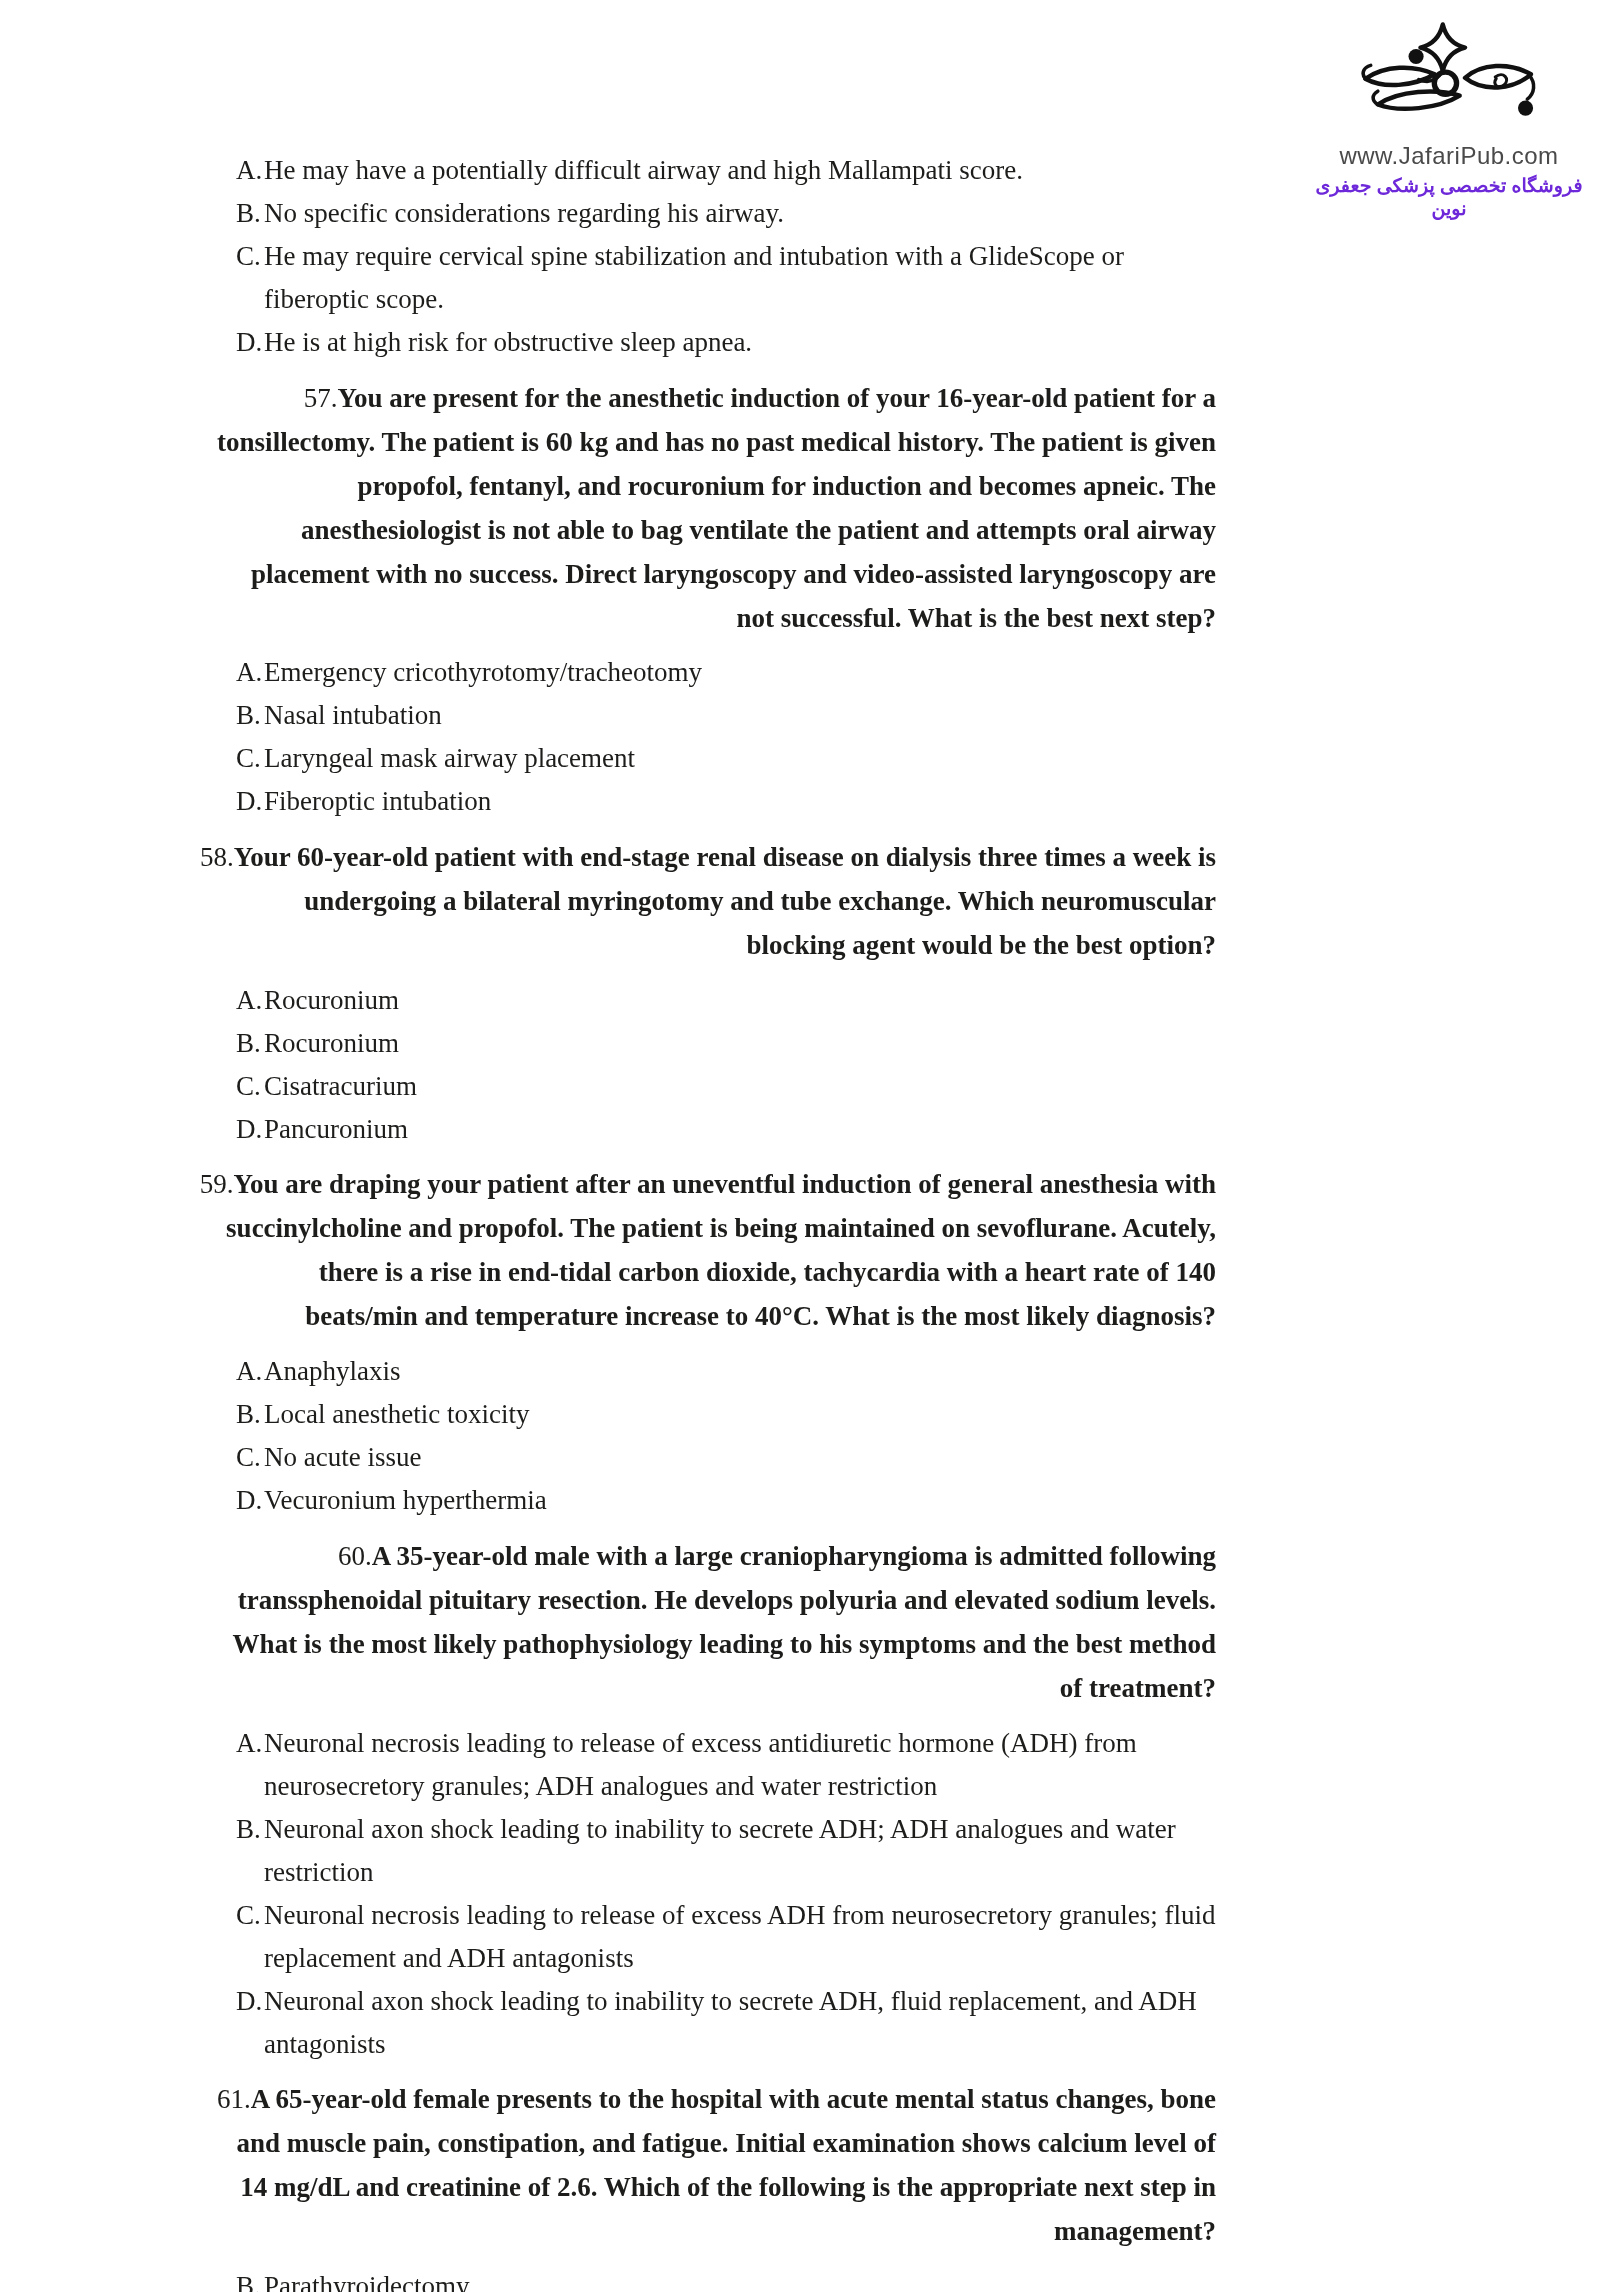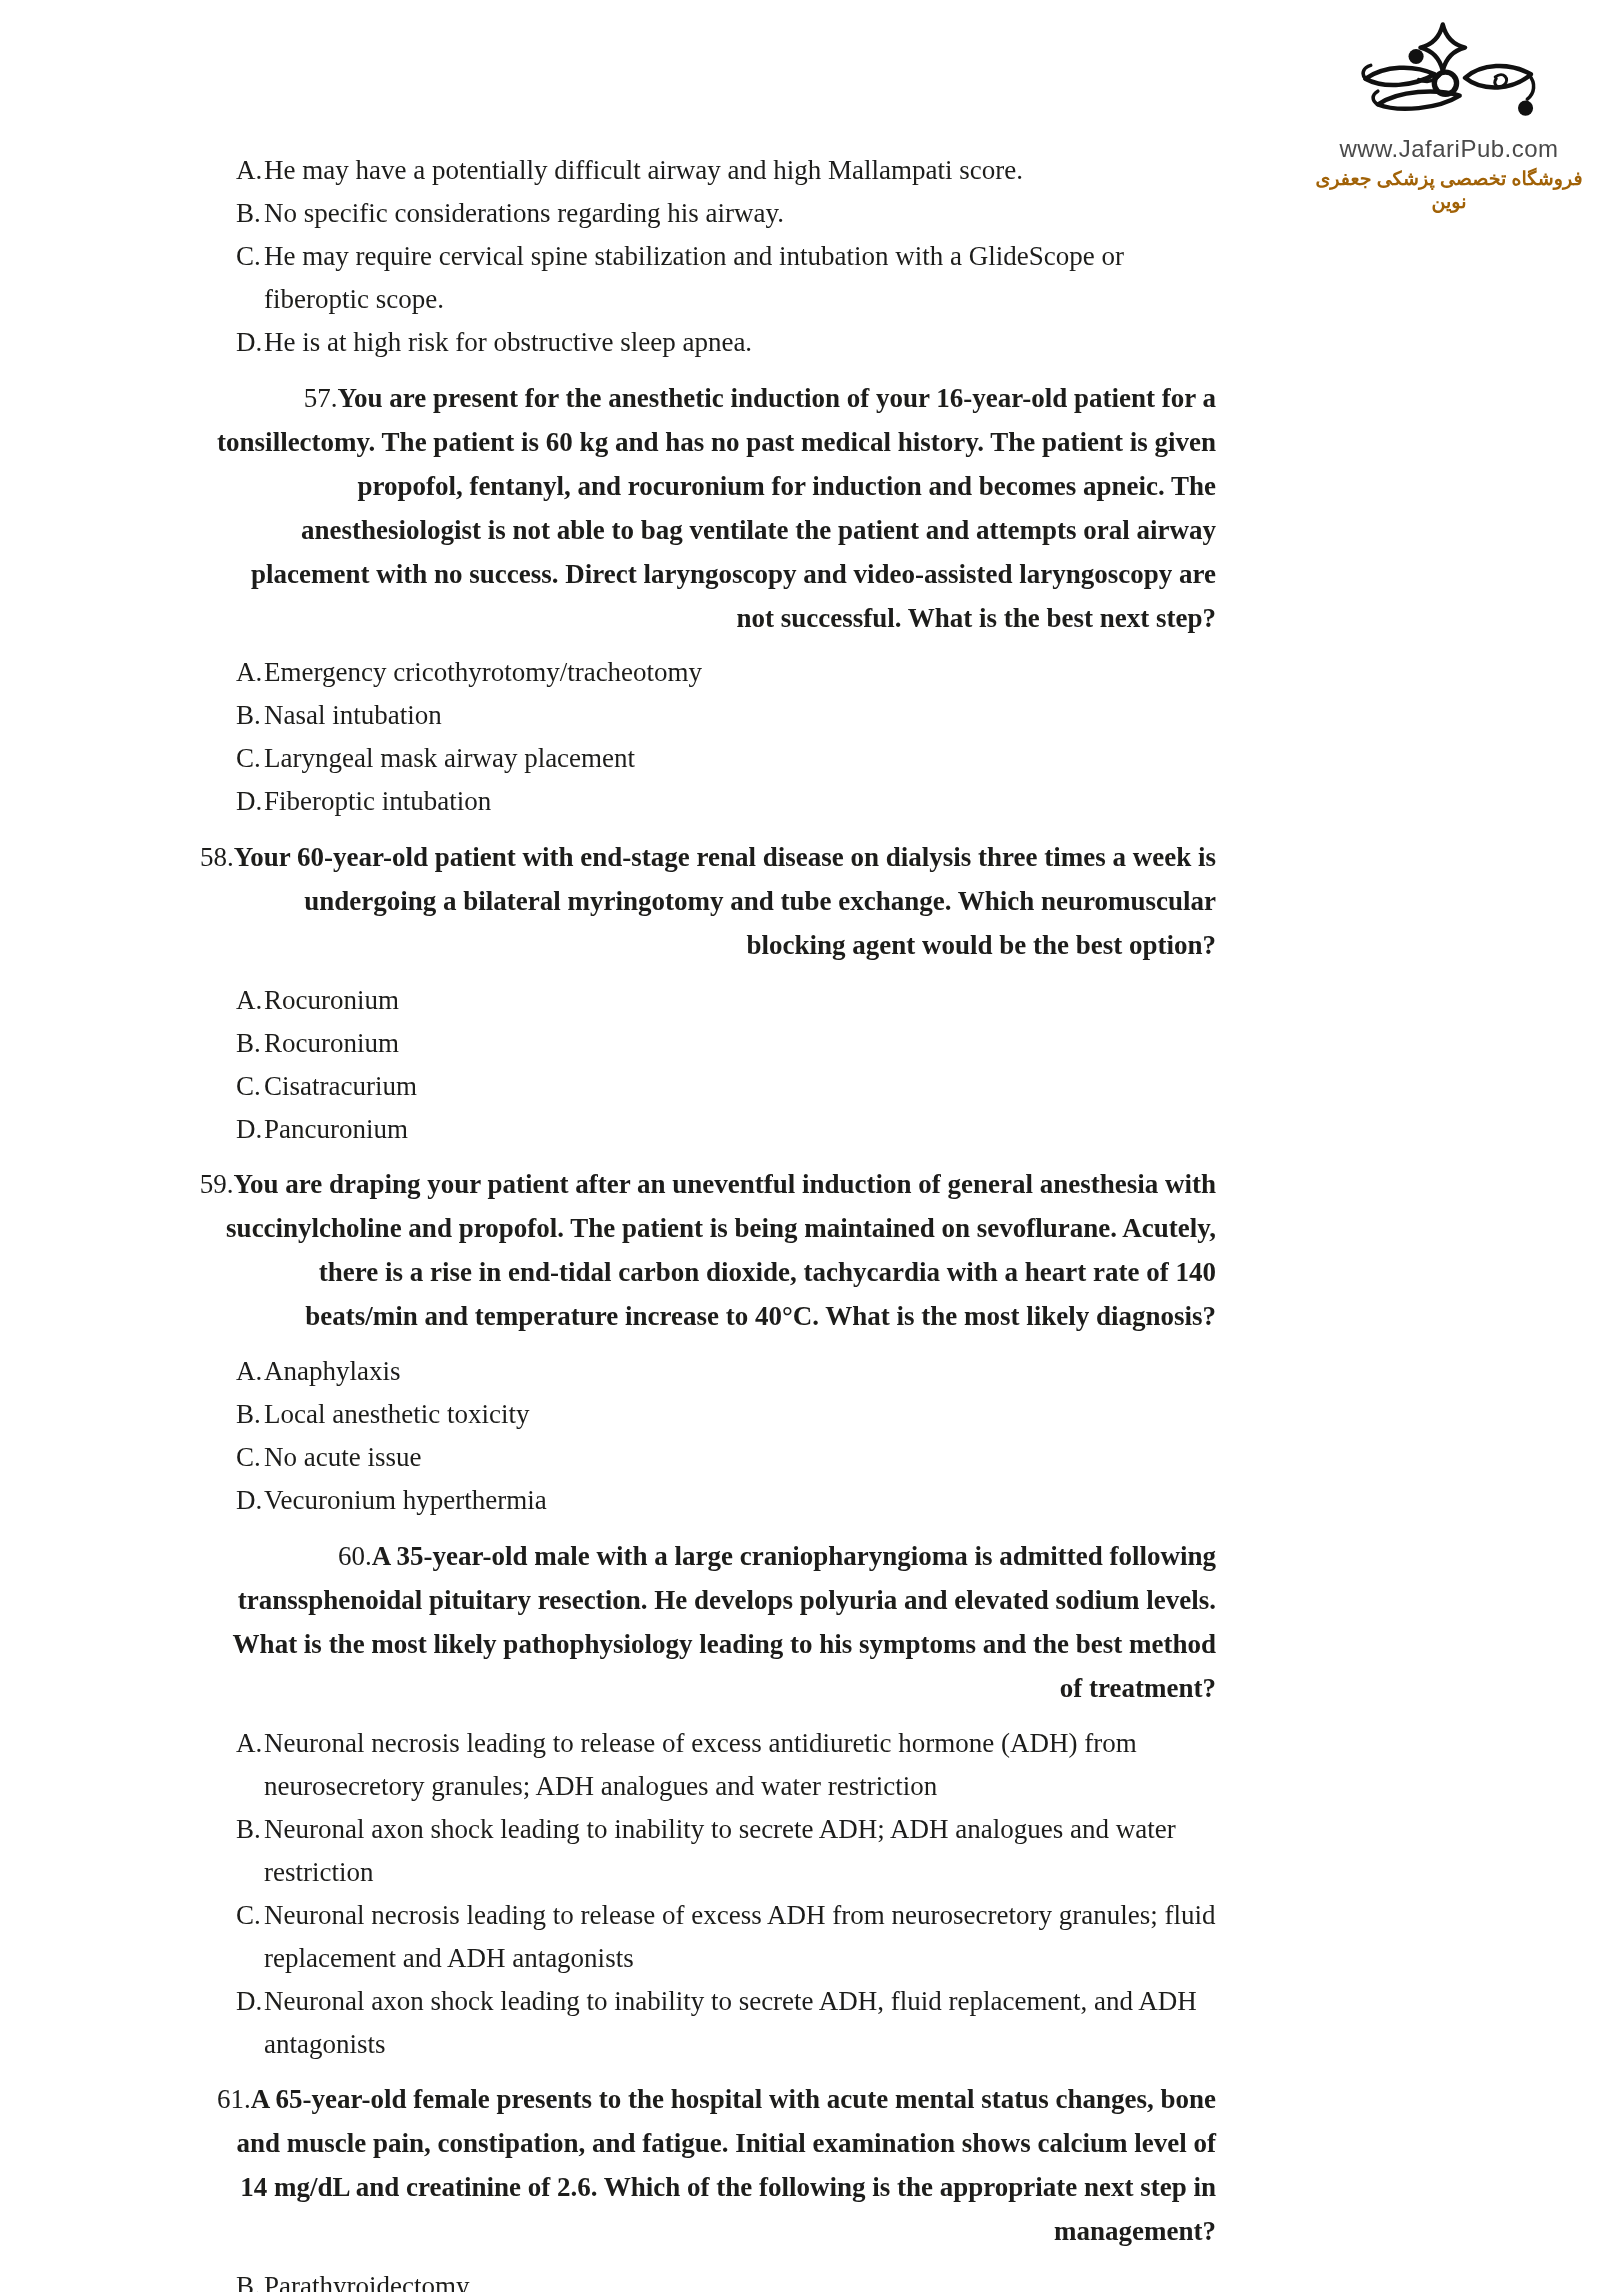--- a/index.html
+++ b/index.html
@@ -21,35 +21,35 @@
     width: 306px;
     text-align: center;
   }
   .logo-mark {
     display: block;
     margin: 0 auto;
     width: 178px;
     height: 101px;
   }
   .logo-url {
-    margin-top: 12px;
+    margin-top: 19px;
     font-family: "Liberation Sans", sans-serif;
     font-size: 24px;
     line-height: 27px;
     color: #4a4a4a;
     letter-spacing: 0.5px;
   }
   .logo-fa {
     margin-top: 5.4px;
     direction: rtl;
     font-family: "Liberation Sans", sans-serif;
     font-size: 19px;
     line-height: 23.4px;
     font-weight: bold;
-    color: #a16207;
+    color: #6d28d9;
   }
 
   
   .content {
     position: absolute;
     top: 149px;
     left: 0;
     width: 1356px;
     padding: 0 140px 0 207px;
     box-sizing: border-box;

